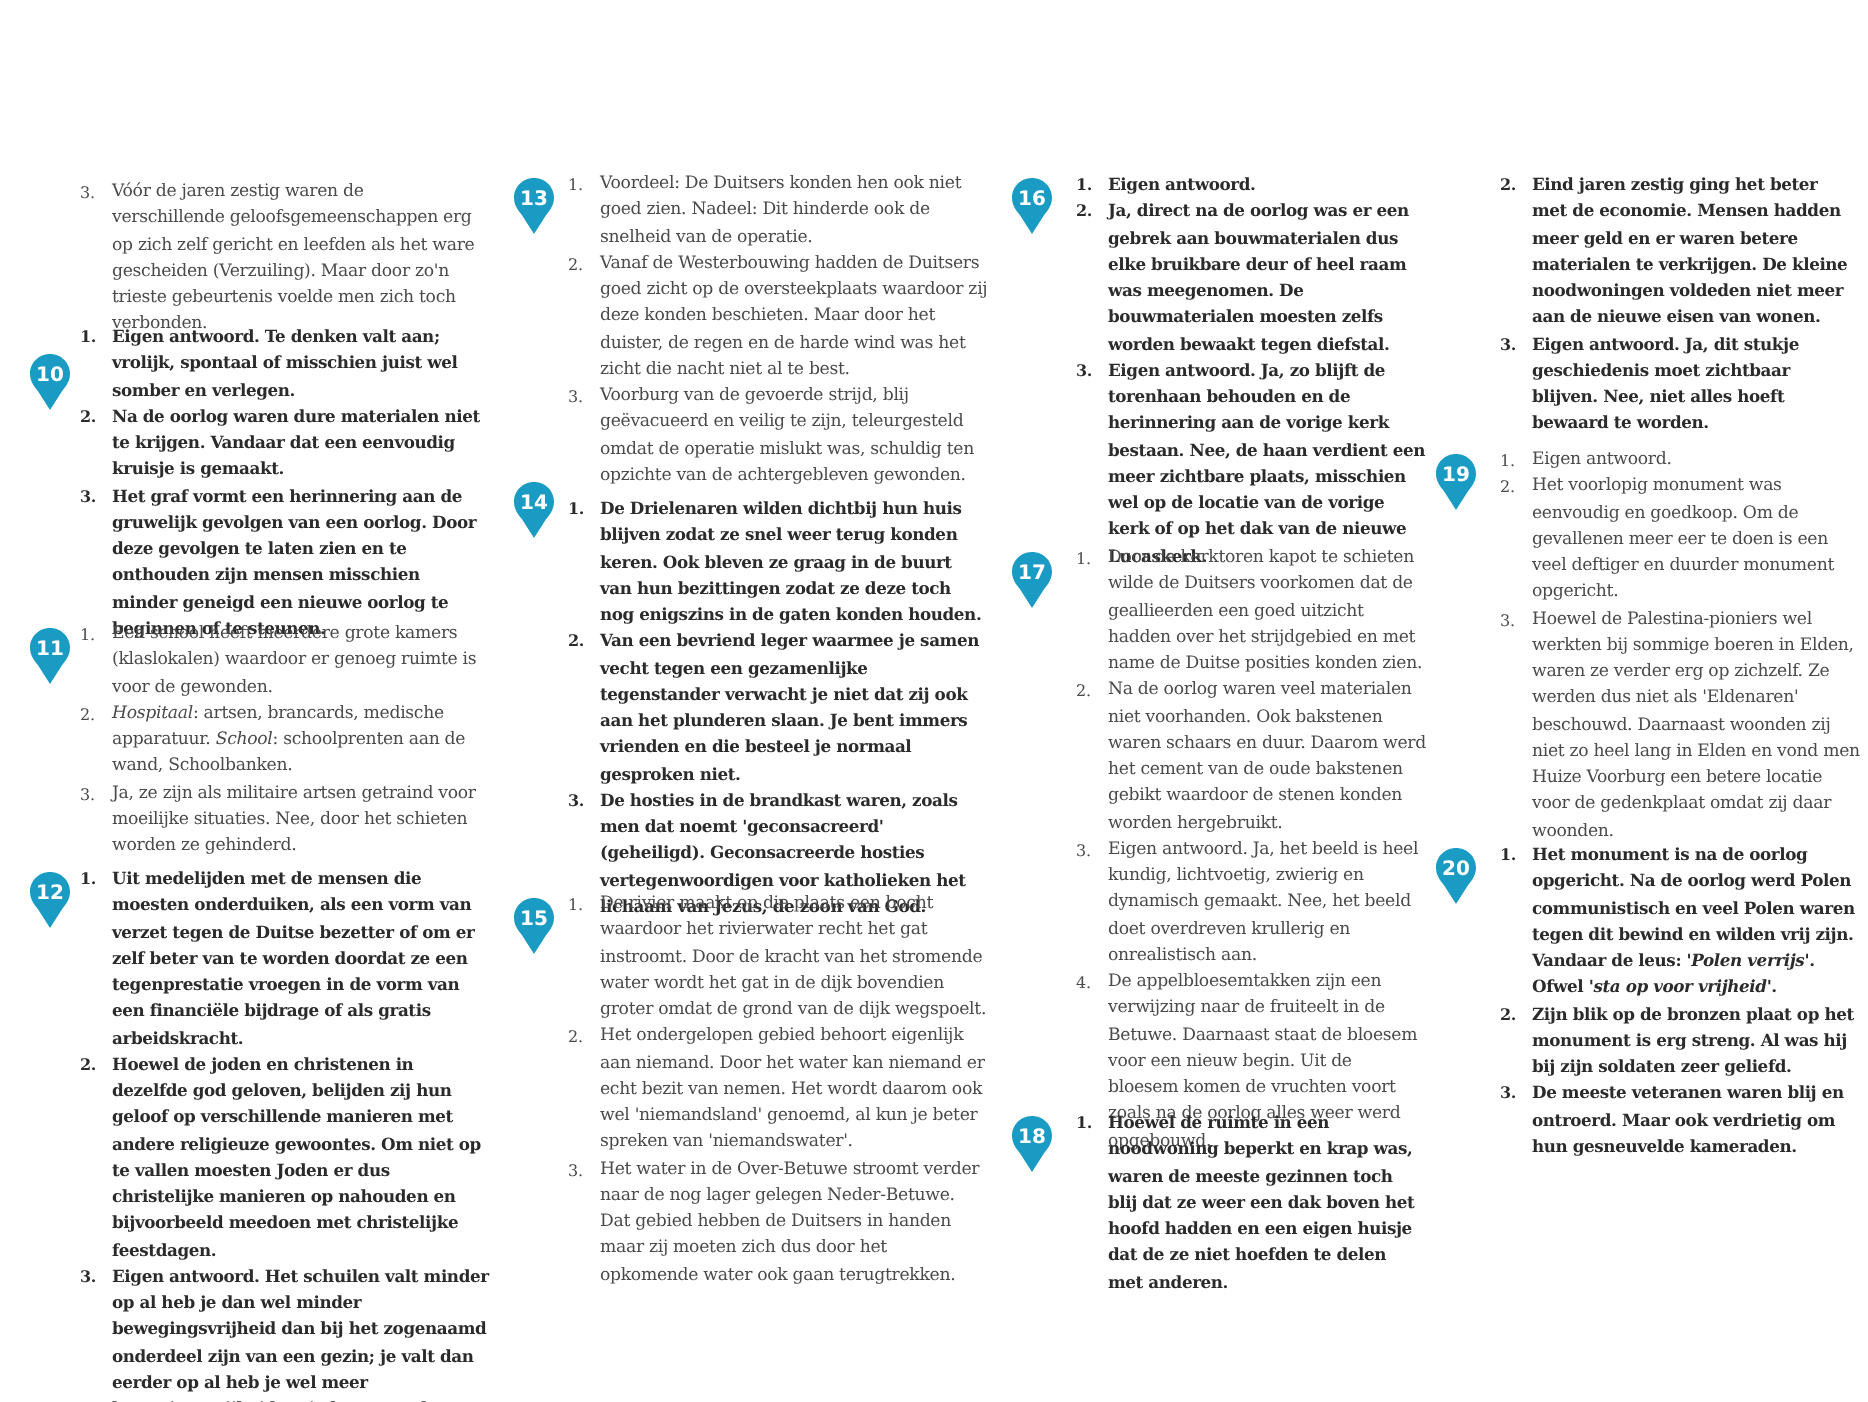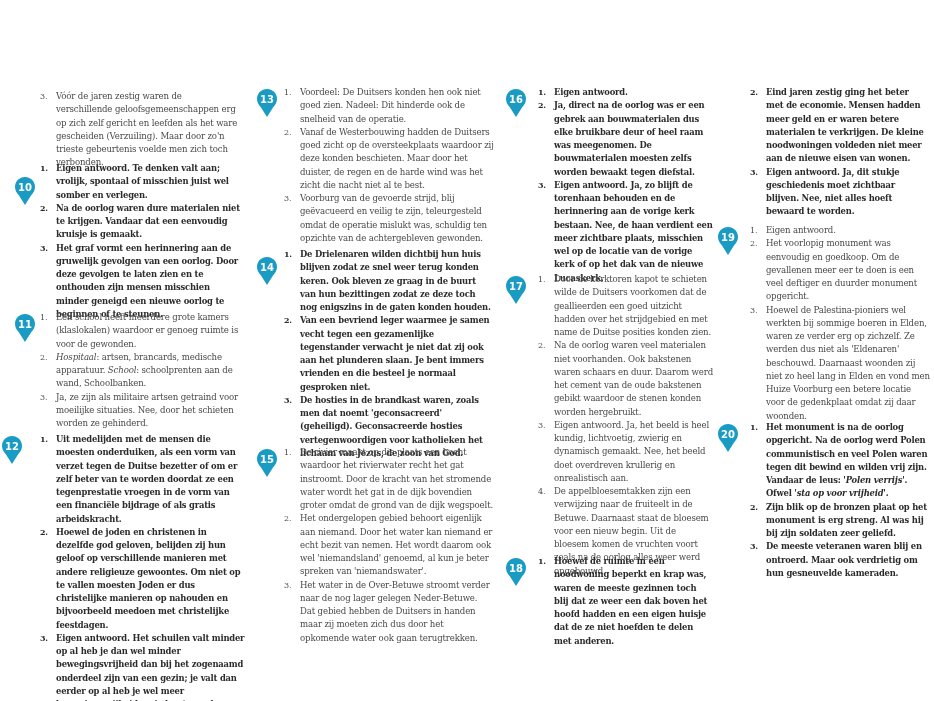--- a/index.html
+++ b/index.html
@@ -53,21 +53,21 @@
     </svg>
 </div>
 <div class="block regular" style="left:40px; top:311px; width:205px;">
   <ol class="answers">
     <li><span class="num">1.</span><span class="txt">Een school heeft meerdere grote kamers (klaslokalen) waardoor er genoeg ruimte is voor de gewonden.</span></li>
     <li><span class="num">2.</span><span class="txt"><i>Hospitaal</i><span>: artsen, brancards, medische apparatuur. </span><i>School</i><span>: schoolprenten aan de wand, Schoolbanken.</span></span></li>
     <li><span class="num">3.</span><span class="txt">Ja, ze zijn als militaire artsen getraind voor moeilijke situaties. Nee, door het schieten worden ze gehinderd.</span></li>
   </ol>
 </div>
 
-<div class="marker" style="left:1px; top:435px;text-align:right;">
+<div class="marker" style="left:14px; top:435px;text-align:right;">
   <svg width="22" height="30">
       <use href="#pin"></use>
       <text x="11" y="14.5" text-anchor="middle" font-family="'DejaVu Sans', sans-serif" font-size="10" font-weight="bold" fill="#fff">12</text>
     </svg>
 </div>
 <div class="block bold" style="left:40px; top:433px; width:205px;">
   <ol class="answers">
     <li><span class="num">1.</span><span class="txt">Uit medelijden met de mensen die moesten onderduiken, als een vorm van verzet tegen de Duitse bezetter of om er zelf beter van te worden doordat ze een tegenprestatie vroegen in de vorm van een financiële bijdrage of als gratis arbeidskracht.</span></li>
     <li><span class="num">2.</span><span class="txt">Hoewel de joden en christenen in dezelfde god geloven, belijden zij hun geloof op verschillende manieren met andere religieuze gewoontes. Om niet op te vallen moesten Joden er dus christelijke manieren op nahouden en bijvoorbeeld meedoen met christelijke feestdagen.</span></li>
     <li><span class="num">3.</span><span class="txt">Eigen antwoord. Het schuilen valt minder op al heb je dan wel minder bewegingsvrijheid dan bij het zogenaamd onderdeel zijn van een gezin; je valt dan eerder op al heb je wel meer bewegingsvrijheid en je kunt meedoen aan het dagelijks leven.</span></li>
@@ -81,21 +81,21 @@
     </svg>
 </div>
 <div class="block regular" style="left:284px; top:86px; width:210px;">
   <ol class="answers">
     <li><span class="num">1.</span><span class="txt">Voordeel: De Duitsers konden hen ook niet goed zien. Nadeel: Dit hinderde ook de snelheid van de operatie.</span></li>
     <li><span class="num">2.</span><span class="txt">Vanaf de Westerbouwing hadden de Duitsers goed zicht op de oversteekplaats waardoor zij deze konden beschieten. Maar door het duister, de regen en de harde wind was het zicht die nacht niet al te best.</span></li>
     <li><span class="num">3.</span><span class="txt">Voorburg van de gevoerde strijd, blij geëvacueerd en veilig te zijn, teleurgesteld omdat de operatie mislukt was, schuldig ten opzichte van de achtergebleven gewonden.</span></li>
   </ol>
 </div>
 
-<div class="marker" style="left:256px; top:256px;">
+<div class="marker" style="left:256px; top:240px;">
   <svg width="22" height="30">
       <use href="#pin"></use>
       <text x="11" y="14.5" text-anchor="middle" font-family="'DejaVu Sans', sans-serif" font-size="10" font-weight="bold" fill="#fff">14</text>
     </svg>
 </div>
 <div class="block bold" style="left:284px; top:248px; width:210px;">
   <ol class="answers">
     <li><span class="num">1.</span><span class="txt">De Drielenaren wilden dichtbij hun huis blijven zodat ze snel weer terug konden keren. Ook bleven ze graag in de buurt van hun bezittingen zodat ze deze toch nog enigszins in de gaten konden houden.</span></li>
     <li><span class="num">2.</span><span class="txt">Van een bevriend leger waarmee je samen vecht tegen een gezamenlijke tegenstander verwacht je niet dat zij ook aan het plunderen slaan. Je bent immers vrienden en die besteel je normaal gesproken niet.</span></li>
     <li><span class="num">3.</span><span class="txt">De hosties in de brandkast waren, zoals men dat noemt 'geconsacreerd' (geheiligd). Geconsacreerde hosties vertegenwoordigen voor katholieken het lichaam van Jezus, de zoon van God.</span></li>

